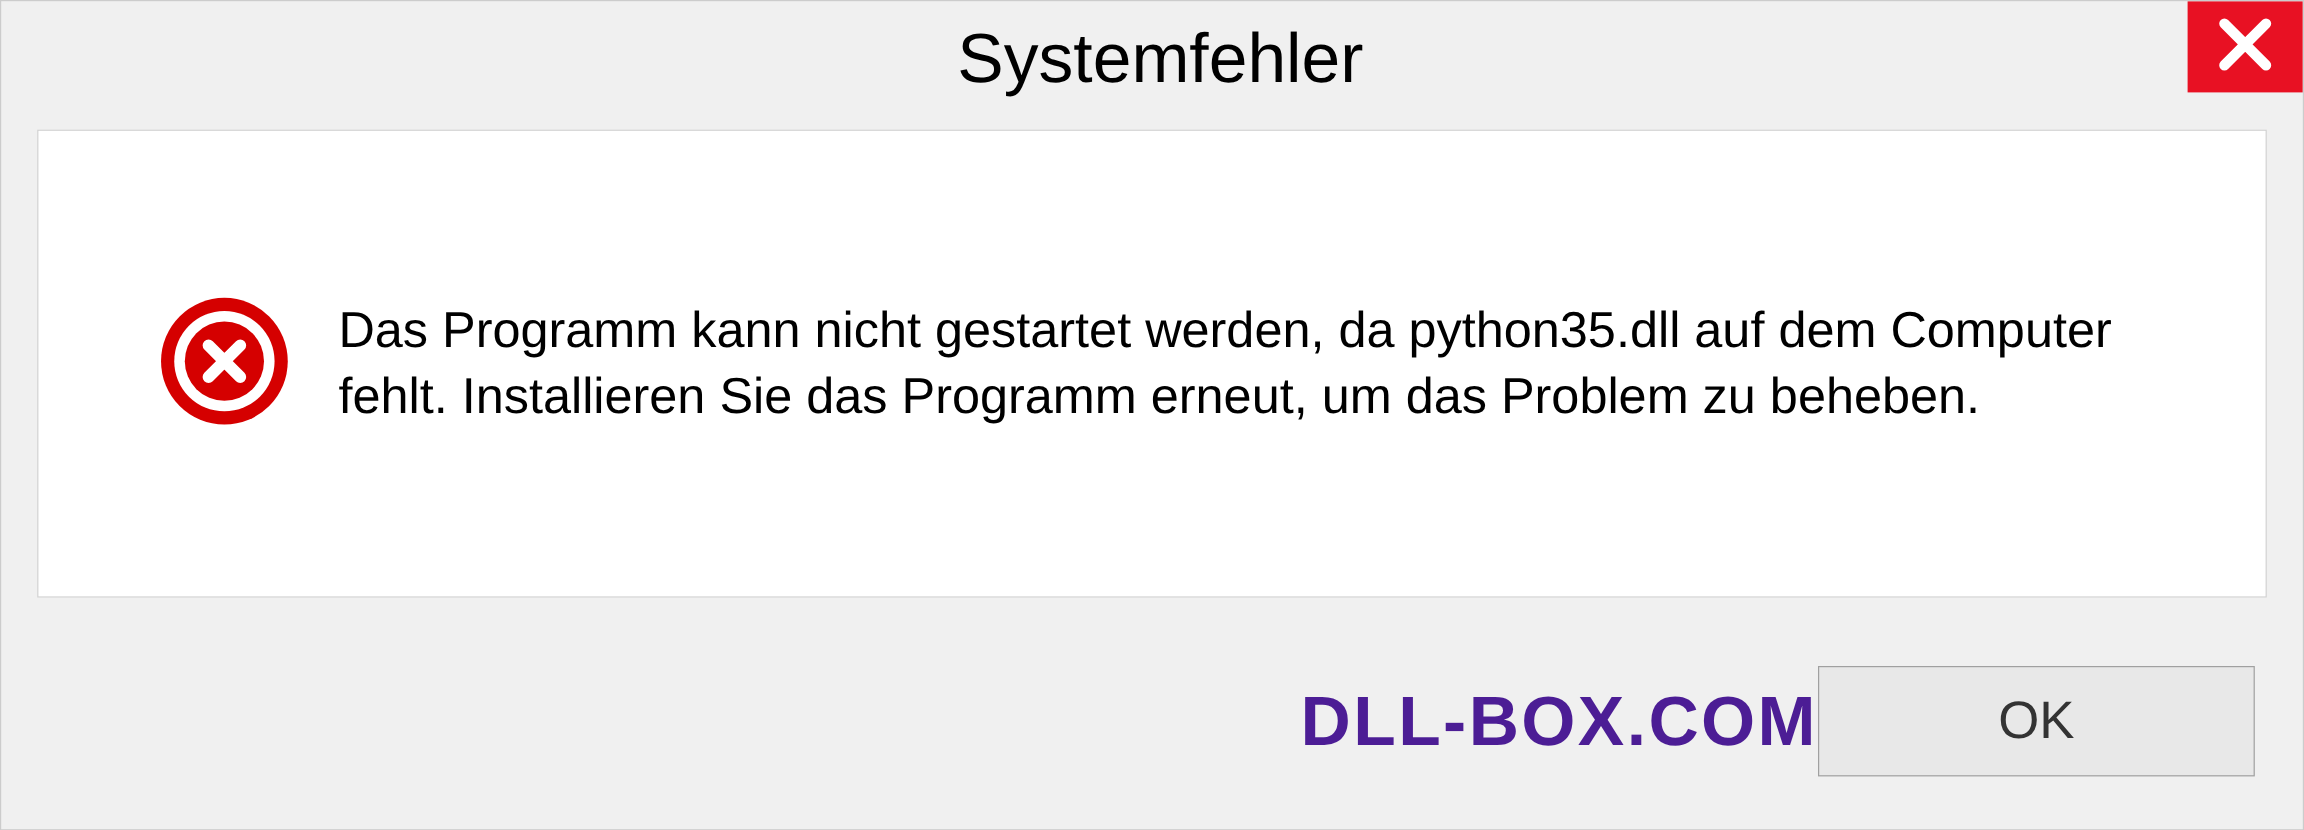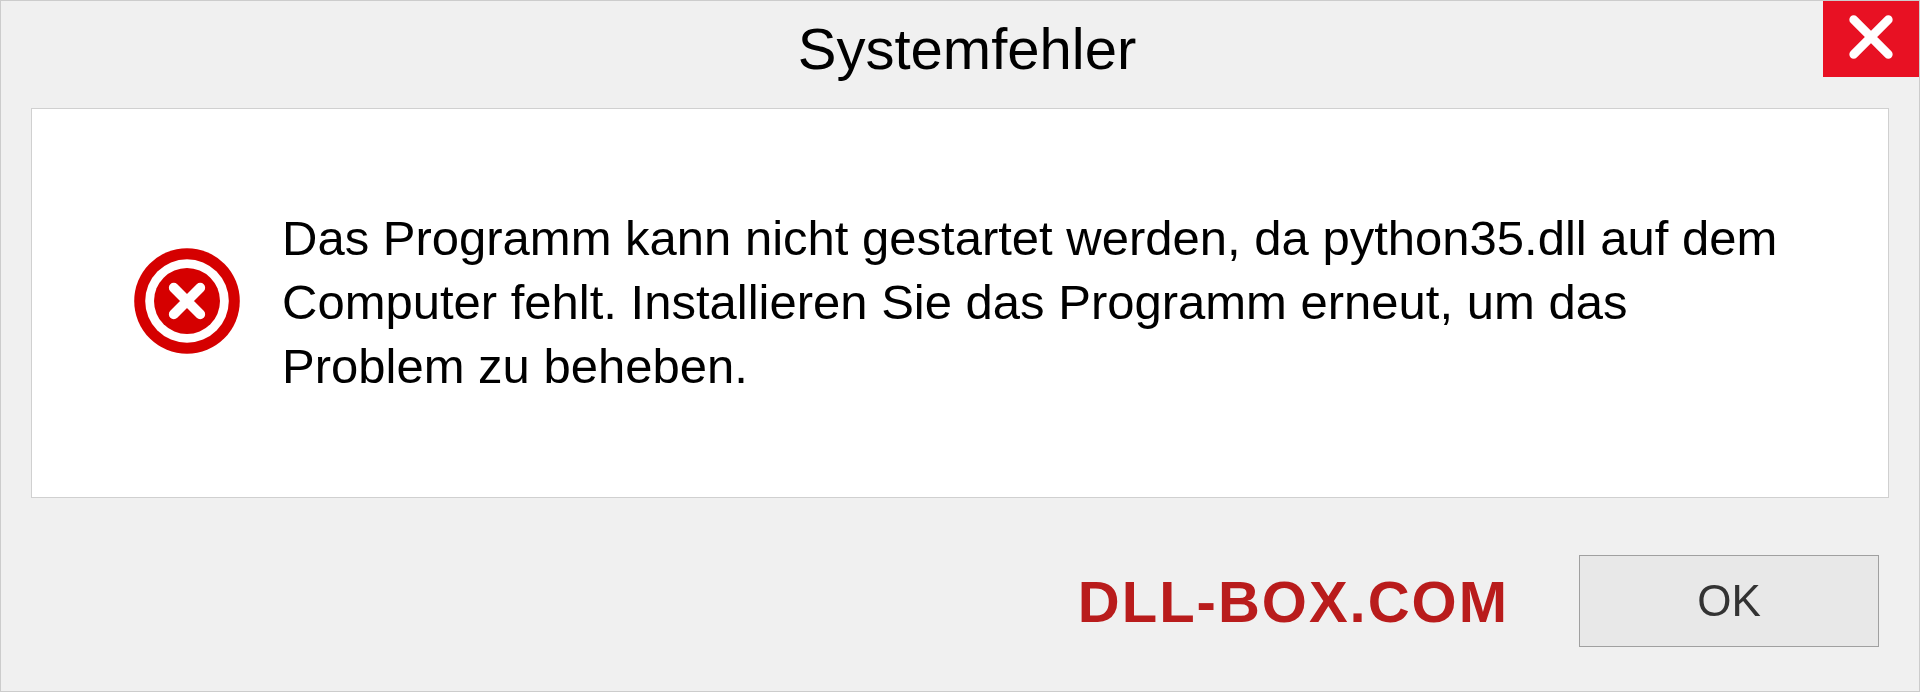--- a/index.html
+++ b/index.html
@@ -55,46 +55,45 @@
     }
     .error-icon {
       flex-shrink: 0;
       margin-right: 40px;
     }
     .error-icon svg {
       width: 110px;
       height: 110px;
     }
     .message {
-      font-size: 49px;
+      font-size: 42px;
       line-height: 1.3;
       color: #000;
       padding-right: 40px;
     }
     .footer {
       position: absolute;
       bottom: 0;
       left: 0;
       right: 0;
       height: 180px;
       display: flex;
       align-items: center;
       justify-content: flex-end;
       padding: 0 40px;
     }
     .watermark {
       font-size: 58px;
       font-weight: 900;
-      color: #b91c1c;
+      color: #4c1d95;
       letter-spacing: 2px;
-      margin-right: 70px;
       font-family: Arial, Helvetica, sans-serif;
     }
     .ok-btn {
-      width: 300px;
+      width: 364px;
       height: 92px;
       background: #e8e8e8;
       border: 1px solid #a0a0a0;
       font-size: 44px;
       color: #333;
       cursor: pointer;
       display: flex;
       align-items: center;
       justify-content: center;
     }

